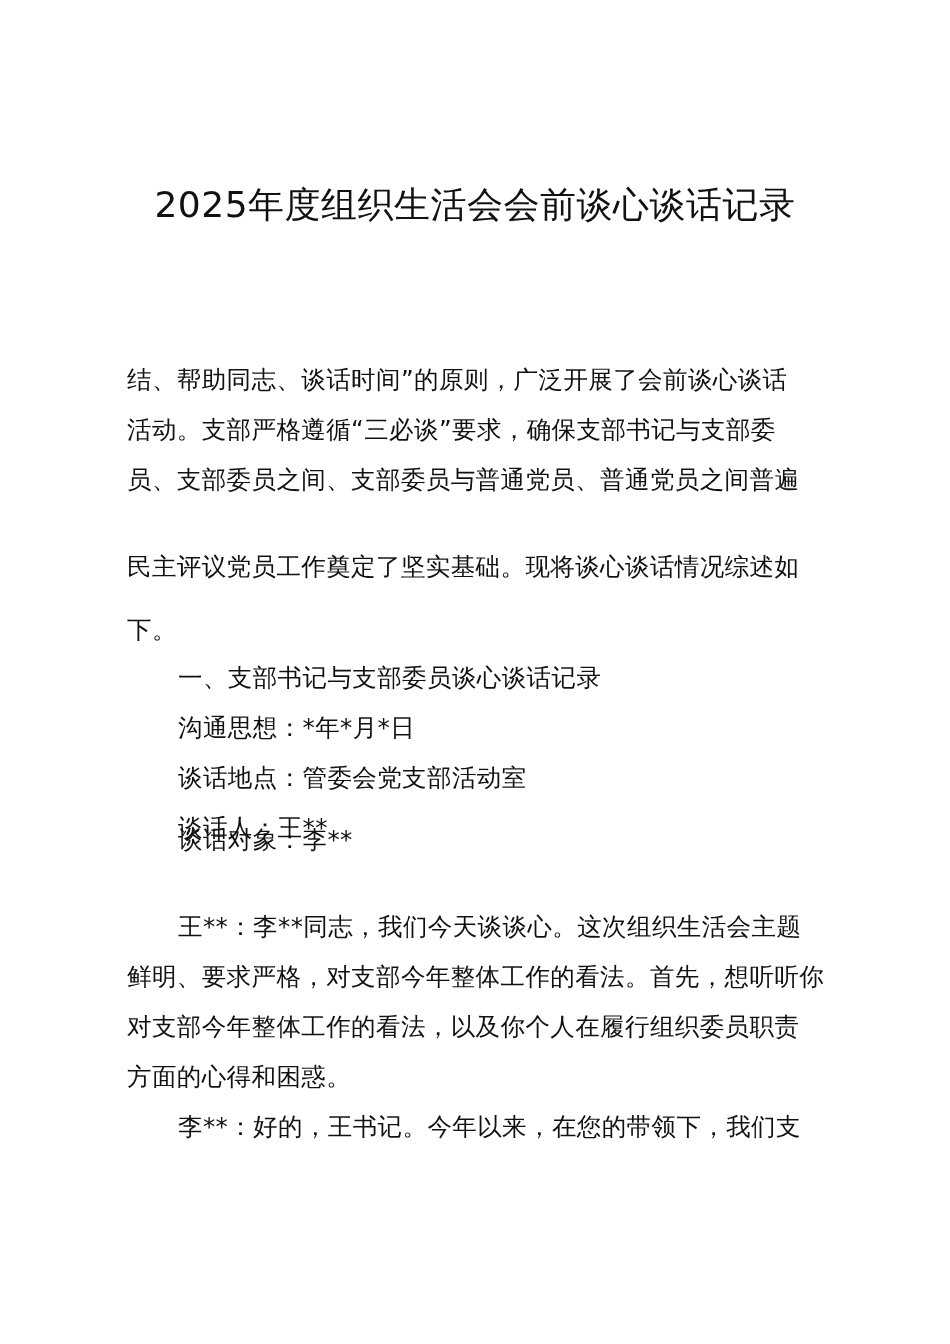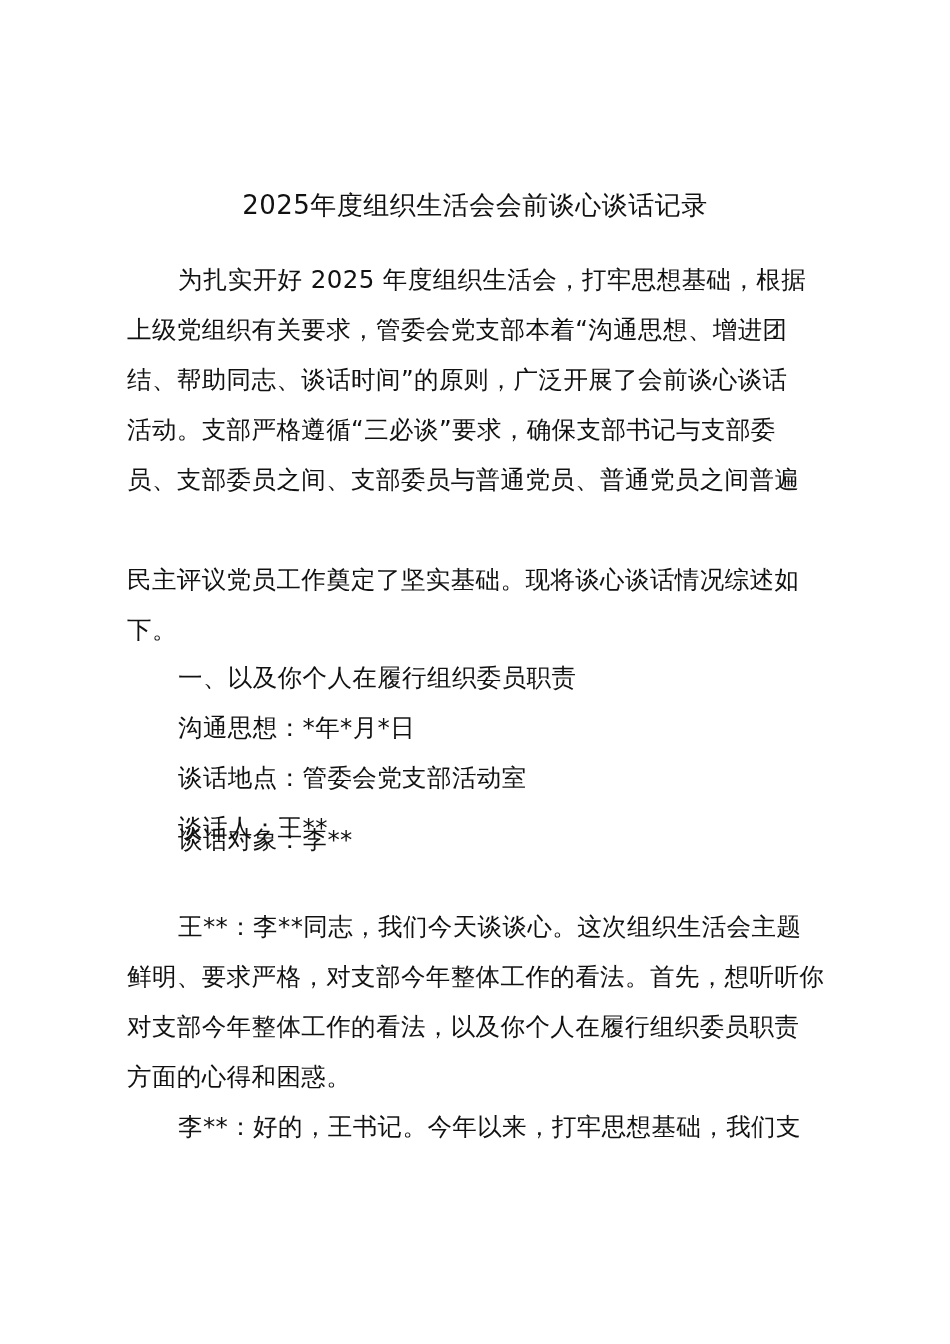--- a/index.html
+++ b/index.html
@@ -1,42 +1,40 @@
 <!DOCTYPE html>
 <html><head>
 <meta charset="utf-8">
 <style>
   html, body { margin:0; padding:0; background:#ffffff; }
   body { width:950px; height:1344px; position:relative; overflow:hidden;
          font-family:"DejaVu Sans", "Liberation Sans", sans-serif; color:#111; }
   .page { position:absolute; left:0; top:0; width:950px; height:1344px; background:#fff; }
   .title { position:absolute; left:0; width:950px; top:183px; text-align:center;
-           font-size:26px; line-height:44px; letter-spacing:0.5px; }
+           font-size:36px; line-height:44px; letter-spacing:0.5px; }
   .line { position:absolute; left:127px; width:710px; font-size:24.5px; line-height:32px;
           white-space:nowrap; letter-spacing:0.4px; }
   .indent { left:178px; width:660px; }
 </style>
 </head>
 <body>
 
 <div class="page">
   <div class="title">2025年度组织生活会会前谈心谈话记录</div>
 
-  <div class="line indent" style="top:264px">为扎实开好 2025 年度组织生活会，打牢思想基础，根据</div>
-  <div class="line" style="top:314px">上级党组织有关要求，管委会党支部本着“沟通思想、增进团</div>
   <div class="line" style="top:364px">结、帮助同志、谈话时间”的原则，广泛开展了会前谈心谈话</div>
   <div class="line" style="top:414px">活动。支部严格遵循“三必谈”要求，确保支部书记与支部委</div>
   <div class="line" style="top:464px">员、支部委员之间、支部委员与普通党员、普通党员之间普遍</div>
-  <div class="line" style="top:564px">民主评议党员工作奠定了坚实基础。现将谈心谈话情况综述如</div>
+  <div class="line" style="top:551px">民主评议党员工作奠定了坚实基础。现将谈心谈话情况综述如</div>
   <div class="line" style="top:614px">下。</div>
 
-  <div class="line indent" style="top:662px">一、以及你个人在履行组织委员职责</div>
+  <div class="line indent" style="top:662px">一、支部书记与支部委员谈心谈话记录</div>
   <div class="line indent" style="top:712px">沟通思想：*年*月*日</div>
   <div class="line indent" style="top:762px">谈话地点：管委会党支部活动室</div>
   <div class="line indent" style="top:812px">谈话人：王**</div>
   <div class="line indent" style="top:824px">谈话对象：李**</div>
 
   <div class="line indent" style="top:911px">王**：李**同志，我们今天谈谈心。这次组织生活会主题</div>
   <div class="line" style="top:961px">鲜明、要求严格，对支部今年整体工作的看法。首先，想听听你</div>
   <div class="line" style="top:1011px">对支部今年整体工作的看法，以及你个人在履行组织委员职责</div>
   <div class="line" style="top:1061px">方面的心得和困惑。</div>
-  <div class="line indent" style="top:1111px">李**：好的，王书记。今年以来，打牢思想基础，我们支</div>
+  <div class="line indent" style="top:1111px">李**：好的，王书记。今年以来，在您的带领下，我们支</div>
 </div>
 
 </body></html>

